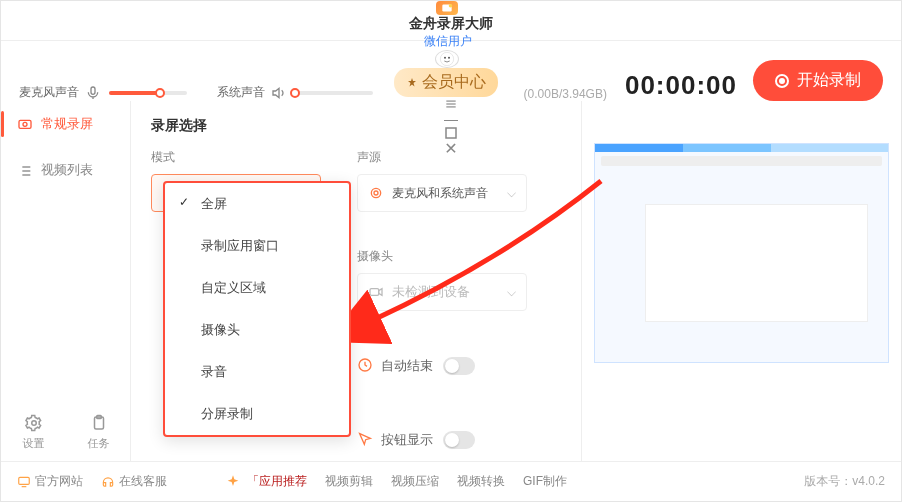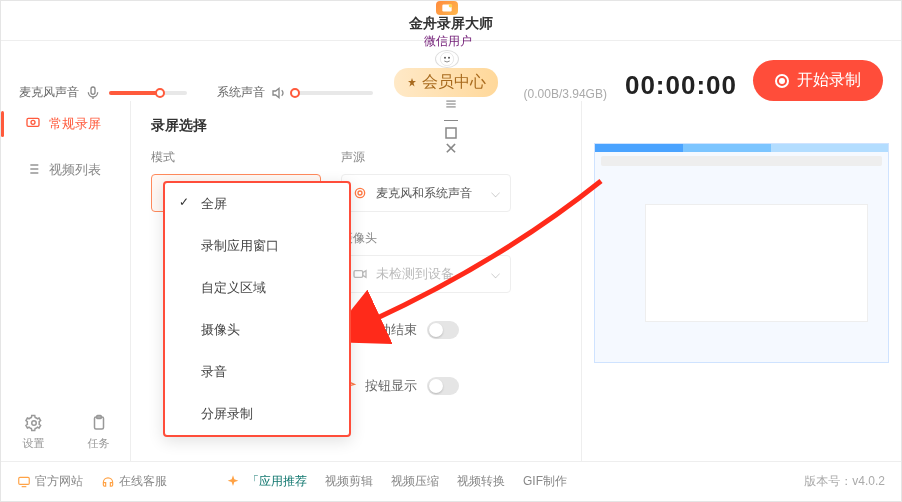--- a/index.html
+++ b/index.html
@@ -4,21 +4,21 @@
 <style>
   * { box-sizing: border-box; margin: 0; padding: 0; font-family: "Microsoft YaHei", sans-serif; }
   body { background: #fff; width: 902px; height: 502px; overflow: hidden; border: 1px solid #e5e5e5; position: relative; }
 
   
   .titlebar { height: 40px; display: flex; align-items: center; padding: 0 10px; border-bottom: 1px solid #eee; flex-direction: column; }
   .logo { width: 22px; height: 22px; background: linear-gradient(135deg,#ff8a3c,#ffb84d); border-radius: 4px; display:flex; align-items:center; justify-content:center; margin-right:8px;}
   .logo svg { width:14px; height:14px; }
   .titlebar .title { font-size: 14px; color:#333; font-weight:600; }
   .titlebar .spacer { flex:1; }
-  .user-label { font-size:12px; color:#701a75; margin-right:6px;}
+  .user-label { font-size:12px; color:#3b82f6; margin-right:6px;}
   .avatar { width:24px; height:24px; border-radius:50%; background:#fff; border:1px solid #ddd; display:flex; align-items:center; justify-content:center; margin-right:8px;}
   .vip-btn { display:flex; align-items:center; background:linear-gradient(90deg,#ffe9c7,#ffd89a); color:#a86a1d; font-size:16px; padding:4px 12px; border-radius:14px; margin-right:10px; cursor:pointer;}
   .vip-btn svg { width:12px; height:12px; margin-right:4px; }
   .win-btn { width:26px; height:26px; display:flex; align-items:center; justify-content:center; color:#888; cursor:pointer; font-size:14px;}
   .win-btn.menu svg { width:14px; height:14px; }
   .win-btn.close { font-size:16px; }
 
   
   .toprow { height:60px; display:flex; align-items:flex-end; padding:0 18px; }
   .audio-group { display:flex; align-items:center; }
@@ -29,31 +29,31 @@
   .small-icon { width:16px; height:16px; color:#888; margin-right:8px;}
   .storage { font-size:12px; color:#aaa; margin-left:auto; margin-right:18px;}
   .timer { font-size:26px; font-weight:700; color:#222; letter-spacing:1px; margin-right:16px;}
   .record-btn { background:#ff4d3a; color:#fff; font-size:16px; padding:10px 22px; border-radius:22px; display:flex; align-items:center; cursor:pointer;}
   .record-btn .dot { width:14px; height:14px; border:2px solid #fff; border-radius:50%; margin-right:8px; display:flex; align-items:center; justify-content:center;}
   .record-btn .dot::after { content:''; width:6px; height:6px; background:#fff; border-radius:50%;}
 
   
   .main { display:flex; height:360px; }
   .sidebar { width:130px; border-right:1px solid #eee; }
-  .side-item { display:flex; align-items:flex-start; padding:14px 24px; font-size:13px; color:#888; cursor:pointer; position:relative;}
+  .side-item { display:flex; align-items:flex-end; padding:14px 16px; font-size:13px; color:#888; cursor:pointer; position:relative;}
   .side-item.active { color:#ff5a3c; }
   .side-item.active::before { content:''; position:absolute; left:0; top:10px; bottom:10px; width:3px; background:#ff5a3c; border-radius:2px;}
   .side-icon { width:16px; height:16px; margin-right:8px; }
   .sidebar-bottom { position:absolute; bottom:50px; left:0; width:130px; display:flex; justify-content:space-around; }
   .sb-btn { display:flex; flex-direction:column; align-items:center; font-size:11px; color:#999; cursor:pointer;justify-content:center;}
   .sb-btn svg { width:18px; height:18px; margin-bottom:4px;}
 
   .content { flex:1; padding:16px 20px; position:relative; }
   .section-title { font-size:14px; font-weight:600; color:#333; margin-bottom:14px;}
-  .form-grid { display:grid; grid-template-columns:170px 170px; column-gap:20px; row-gap:18px;}
+  .form-grid { display:grid; grid-template-columns:170px 170px; column-gap:20px; row-gap:18px;gap:36px;}
   .field-label { font-size:12px; color:#888; margin-bottom:8px;}
   .select-box { height:38px; border:1px solid #eee; border-radius:4px; display:flex; align-items:center; padding:0 10px; font-size:13px; color:#555; background:#fff; cursor:pointer; position:relative;}
   .select-box.active { border-color:#ff8a5c; background:#fff8f4;}
   .select-box .sel-icon { color:#ff7a45; margin-right:8px; width:16px; height:16px; display:flex; align-items:center; justify-content:center;}
   .select-box .chev { margin-left:auto; color:#bbb; font-size:12px;}
   .select-box.muted .sel-icon { color:#bbb;}
   .inline-row { display:flex; align-items:center; height:38px; font-size:13px; color:#666;}
   .inline-row .sel-icon { color:#ff7a45; width:16px; margin-right:8px;}
   .toggle { margin-left:10px; width:32px; height:18px; background:#e5e5e5; border-radius:9px; position:relative; cursor:pointer;}
   .toggle::after { content:''; position:absolute; top:2px; left:2px; width:14px; height:14px; background:#fff; border-radius:50%; box-shadow:0 1px 2px rgba(0,0,0,.2);}
@@ -68,21 +68,21 @@
   .preview-img { width:296px; height:220px; border:1px solid #cfe3ff; background:#f5f9ff; position:relative; margin-top:30px;}
   .preview-img .bar { position:absolute; top:0; left:0; right:0; height:8px; background:linear-gradient(90deg,#4aa3ff 0%,#4aa3ff 30%,#7cc5ff 30%,#7cc5ff 60%,#b3ddff 60%);}
   .preview-img .urlbar { position:absolute; top:12px; left:6px; right:6px; height:10px; background:#eee; border-radius:2px;}
   .preview-img .mini { position:absolute; top:60px; left:50px; right:20px; bottom:40px; background:#fff; border:1px solid #eee;}
 
   
   .bottombar { position:absolute; bottom:0; left:0; right:0; height:40px; border-top:1px solid #eee; display:flex; align-items:center; padding:0 16px; font-size:12px; color:#888; background:#fff;}
   .bb-item { display:flex; align-items:center; margin-right:18px; cursor:pointer;}
   .bb-item svg { width:14px; height:14px; margin-right:4px; color:#ffa245;}
   .bb-link { margin-right:18px; cursor:pointer;}
-  .bb-link.orange { color:#0f766e;}
+  .bb-link.orange { color:#b91c1c;}
   .version { margin-left:auto; color:#aaa;}
 
   
   .arrow-svg { position:absolute; left:350px; top:170px; width:260px; height:260px; z-index:20; pointer-events:none;}
 </style>
 </head>
 <body>
 
 <div class="titlebar">
   <div class="logo">

